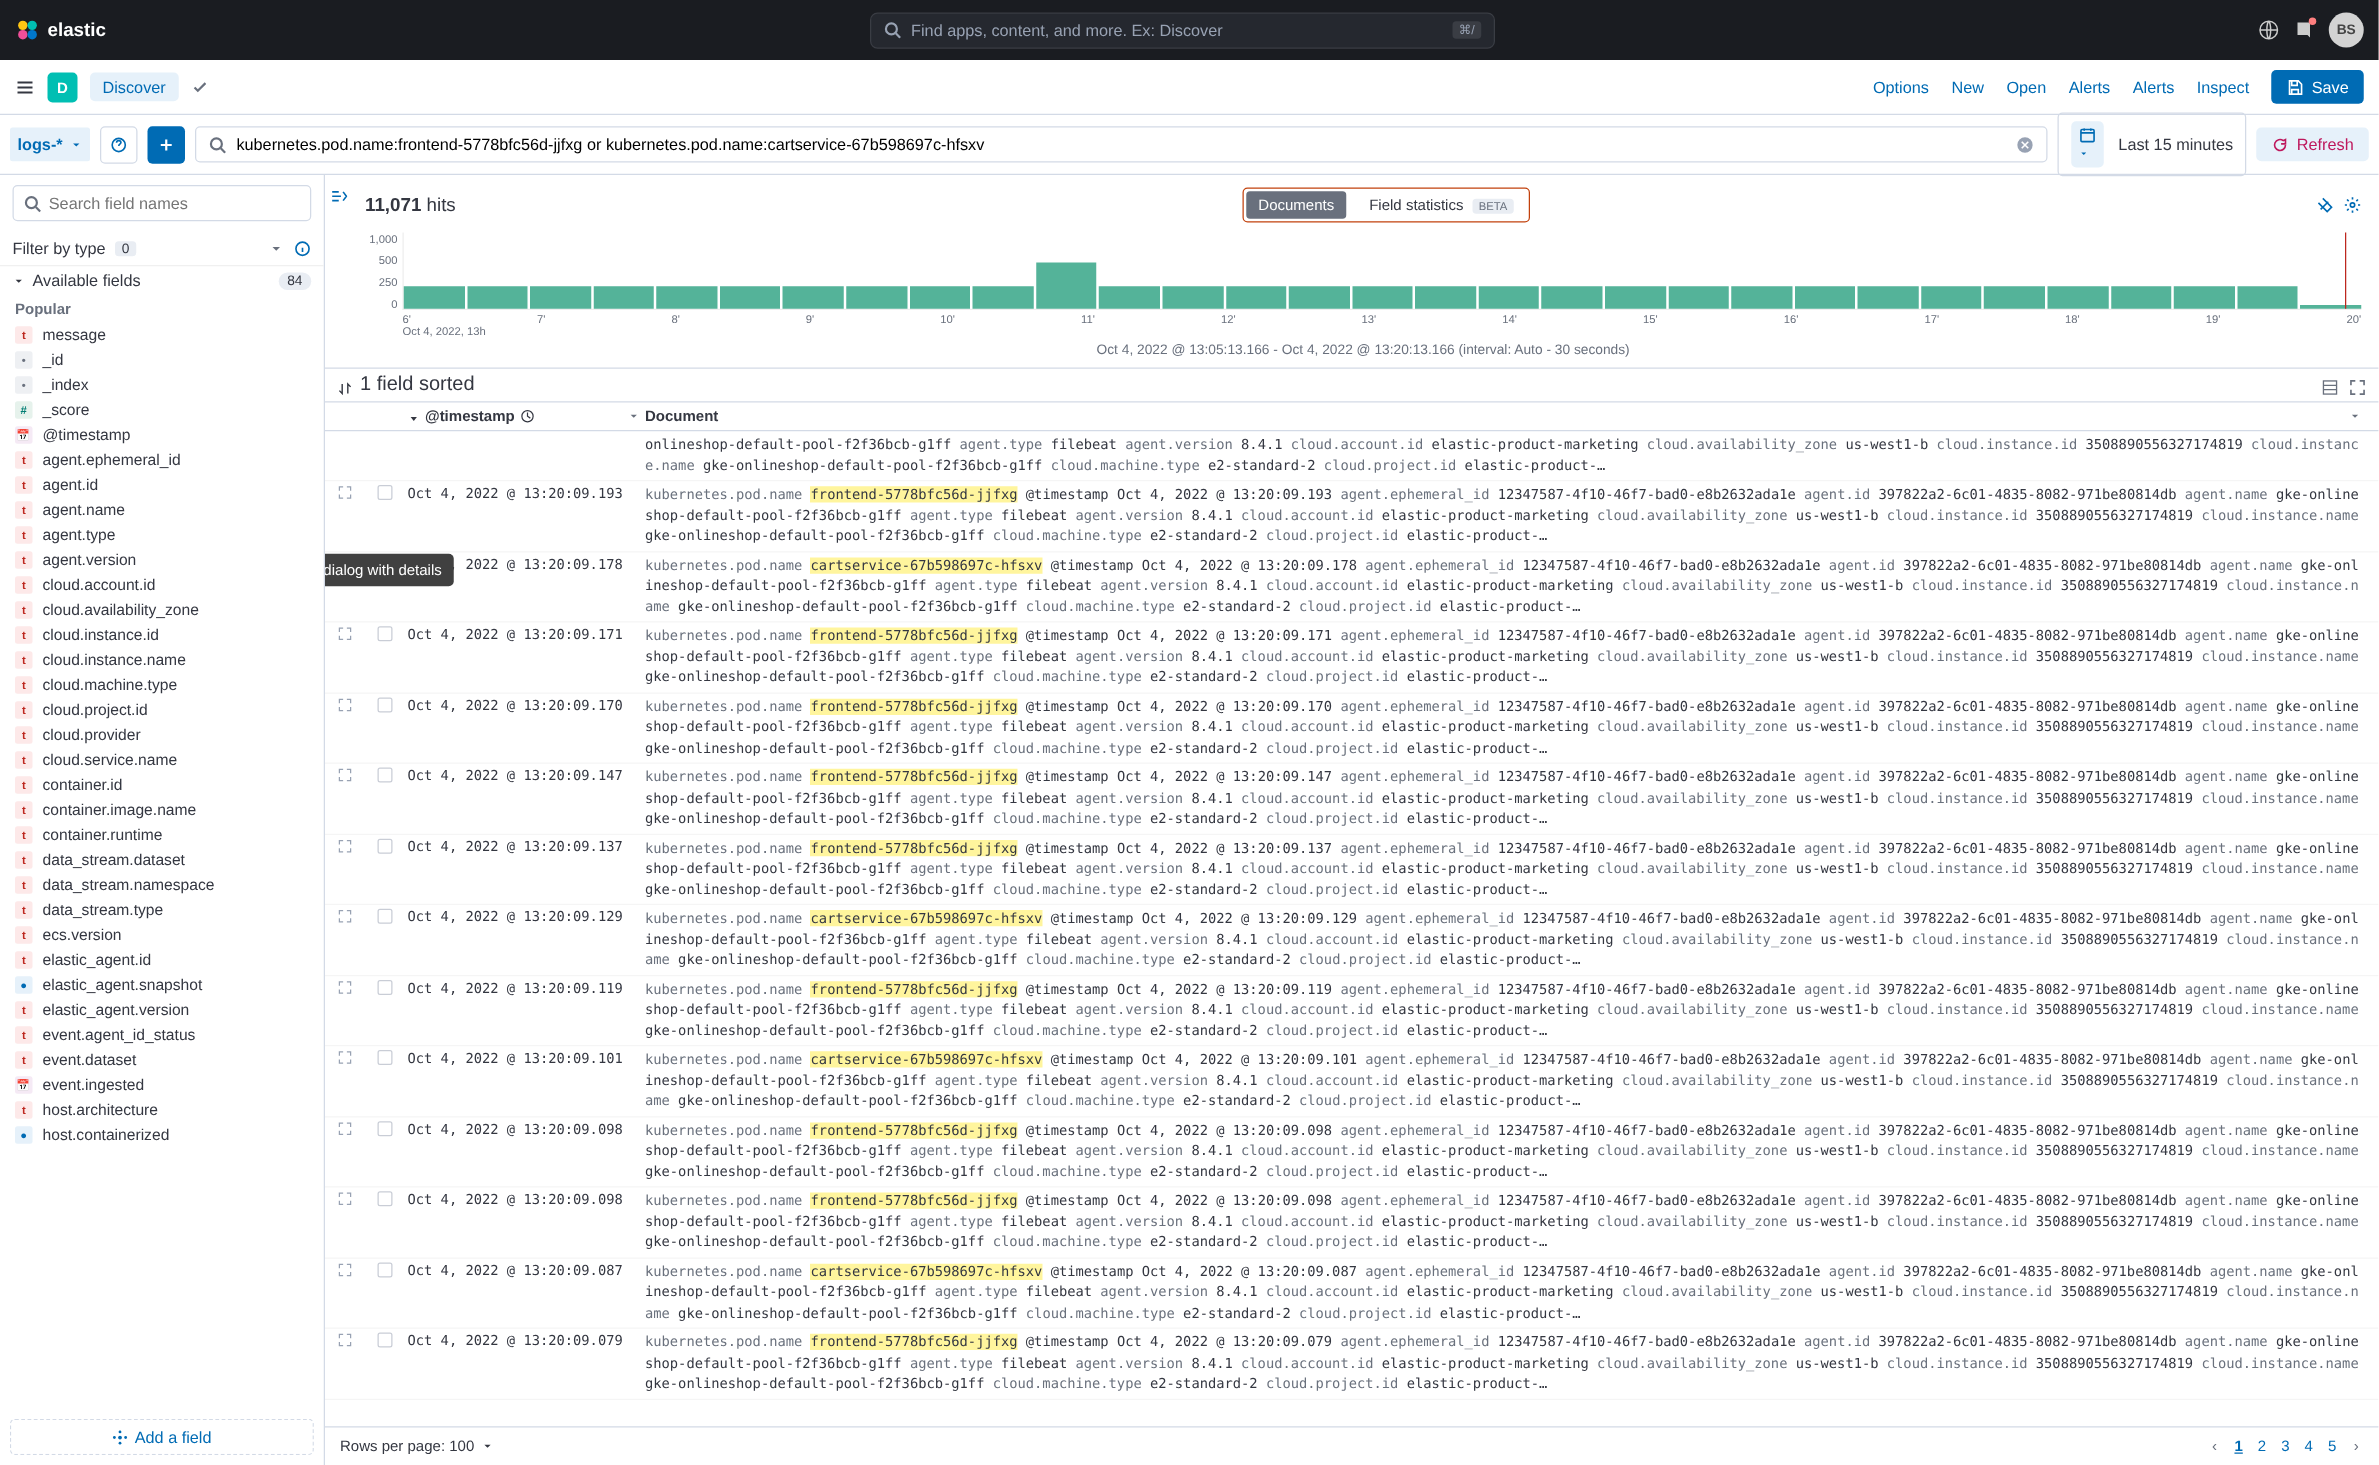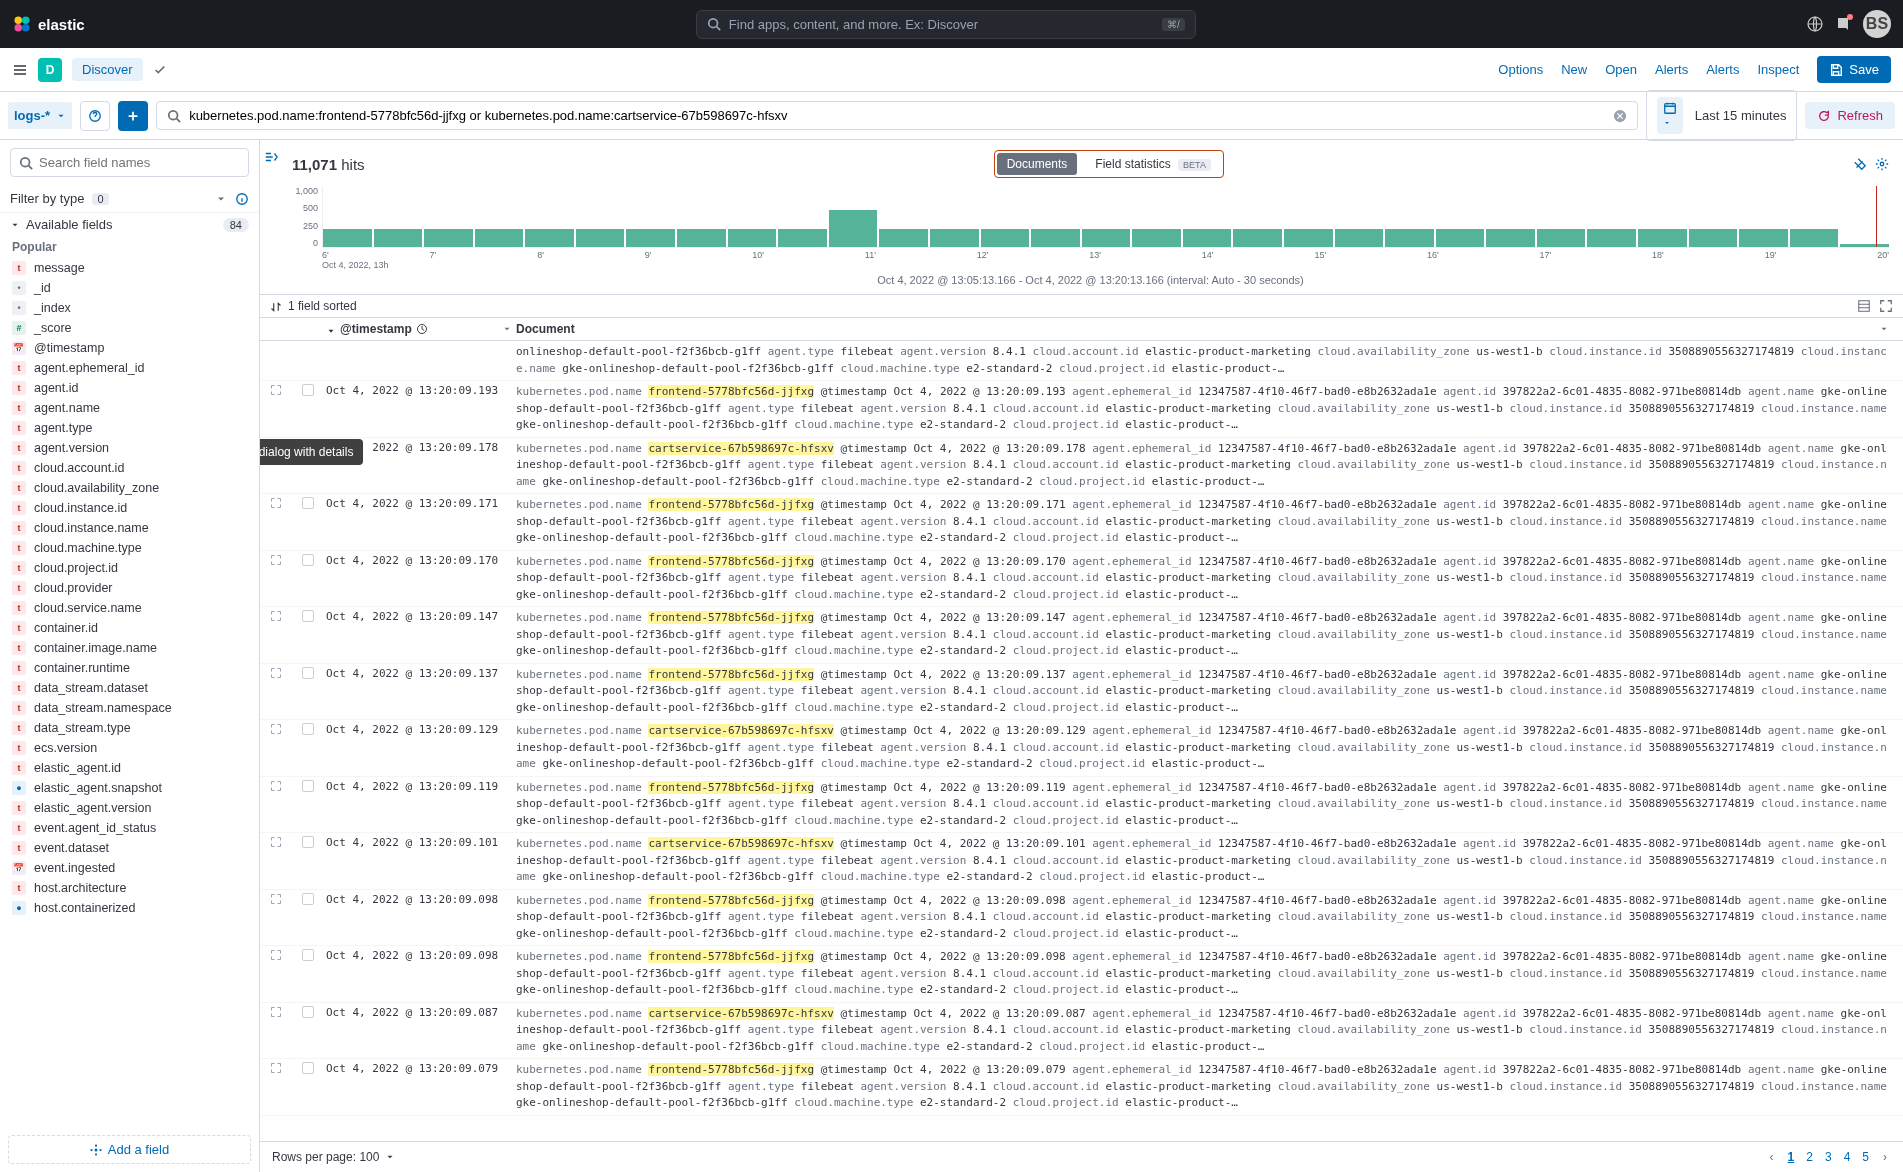--- a/index.html
+++ b/index.html
@@ -7,21 +7,21 @@
 
 
 .top-header { background: #1a1c21; height: 48px; display: flex; align-items: center; padding: 0 12px; color: #fff; }
 .logo { display: flex; align-items: center; gap: 6px; font-weight: 600; font-size: 15px; }
 .logo-icon { display: flex; }
 .search-bar { margin: 0 auto; background: #25282f; border: 1px solid #3a3d44; border-radius: 6px; padding: 6px 10px; width: 500px; display: flex; align-items: center; gap: 8px; color: #98a2b3; }
 .search-bar .kbd { background: #3a3d44; border-radius: 3px; padding: 1px 5px; font-size: 10px; margin-left: auto; }
 .header-right { display: flex; align-items: center; gap: 12px; }
 .header-icon { color: #ccc; cursor: pointer; position: relative; }
 .notif-dot { position: absolute; top: -2px; right: -2px; width: 6px; height: 6px; background: #ff7f7f; border-radius: 50%; }
-.avatar { width: 28px; height: 28px; background: #d3d3d3; color: #444; border-radius: 50%; display: flex; align-items: center; justify-content: center; font-size: 16px; font-weight: 600; }
+.avatar { width: 28px; height: 28px; background: #d3d3d3; color: #444; border-radius: 50%; display: flex; align-items: center; justify-content: center; font-size: 11px; font-weight: 600; }
 
 
 .sub-header { height: 44px; border-bottom: 1px solid #d3dae6; display: flex; align-items: center; padding: 0 12px; gap: 10px; }
 .burger { cursor: pointer; }
 .d-badge { width: 24px; height: 24px; background: #00bfb3; color: #fff; border-radius: 4px; display: flex; align-items: center; justify-content: center; font-weight: 700; font-size: 12px; }
 .discover-pill { background: #e6f1fa; color: #006bb4; padding: 4px 10px; border-radius: 4px; font-size: 13px; cursor: pointer; }
 .check-icon { color: #69707d; cursor: pointer; }
 .sub-header-right { margin-left: auto; display: flex; align-items: center; gap: 18px; }
 .link-item { color: #006bb4; cursor: pointer; font-size: 13px; }
 .save-btn { background: #006bb4; color: #fff; padding: 6px 12px; border-radius: 4px; display: flex; align-items: center; gap: 6px; cursor: pointer; }
@@ -81,21 +81,21 @@
 .chart { position: relative; height: 62px; display: flex; }
 .y-axis { width: 30px; display: flex; flex-direction: column; justify-content: space-between; font-size: 9px; color: #69707d; text-align: right; padding-right: 4px; }
 .chart-bars { flex: 1; display: flex; align-items: flex-end; gap: 2px; border-left: 1px solid #eee; border-bottom: 1px solid #eee; position: relative; }
 .bar { flex: 1; background: #54b399; }
 .red-line { position: absolute; right: 12px; top: 0; bottom: 0; width: 1px; background: #bd271e; }
 .x-axis { display: flex; font-size: 9px; color: #69707d; padding-left: 30px; padding-top: 2px; justify-content: space-between; }
 .x-label { padding-left: 30px; font-size: 9px; color: #69707d; }
 .chart-subtitle { text-align: center; font-size: 11px; color: #69707d; padding: 4px 0 6px; }
 
 
-.sort-info { border-top: 1px solid #d3dae6; border-bottom: 1px solid #d3dae6; padding: 4px 10px; display: flex; align-items: flex-end; gap: 6px; font-size: 12px; }
+.sort-info { border-top: 1px solid #d3dae6; border-bottom: 1px solid #d3dae6; padding: 4px 10px; display: flex; align-items: flex-end; gap: 6px; font-size: 16px; }
 .sort-info .icons-right { margin-left: auto; display: flex; gap: 8px; color: #69707d; }
 .table-header { display: flex; border-bottom: 1px solid #d3dae6; padding: 4px 10px; font-size: 12px; font-weight: 600; align-items: center; }
 .th-control { width: 32px; }
 .th-checkbox { width: 24px; }
 .th-timestamp { width: 190px; display: flex; align-items: center; gap: 4px; }
 .th-document { flex: 1; display: flex; align-items: center; }
 .th-chevron { color: #69707d; margin-left: auto; margin-right: 4px; }
 .table-body { flex: 1; overflow-y: auto; font-family: 'Menlo', 'Consolas', monospace; font-size: 11px; }
 .row { display: flex; padding: 3px 10px; border-bottom: 1px solid #f5f5f5; }
 .row-control { width: 32px; display: flex; gap: 4px; color: #98a2b3; position: relative; }

